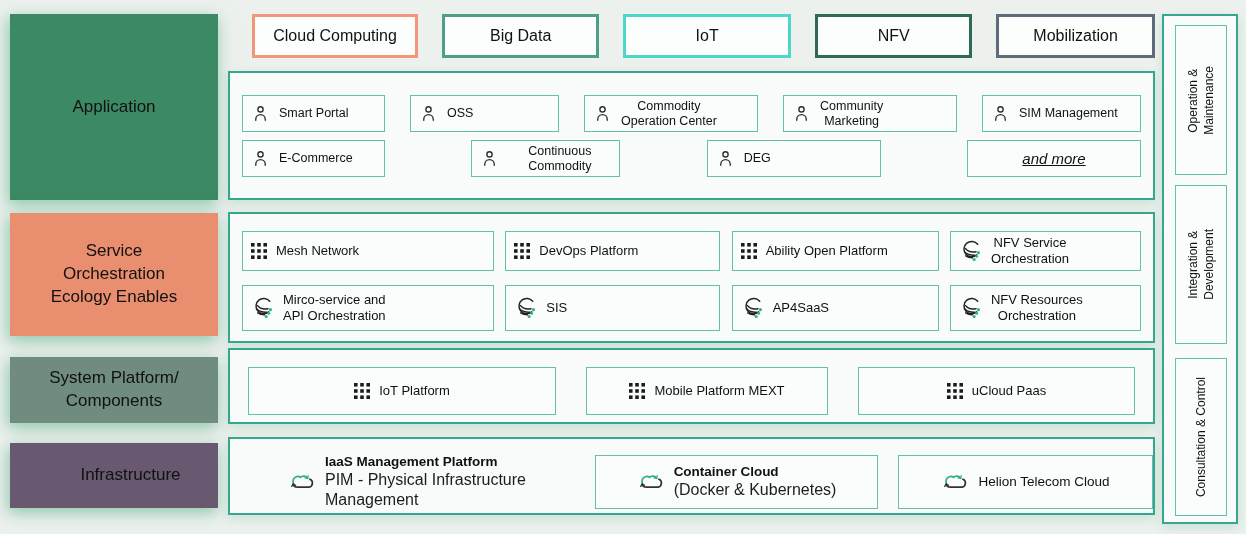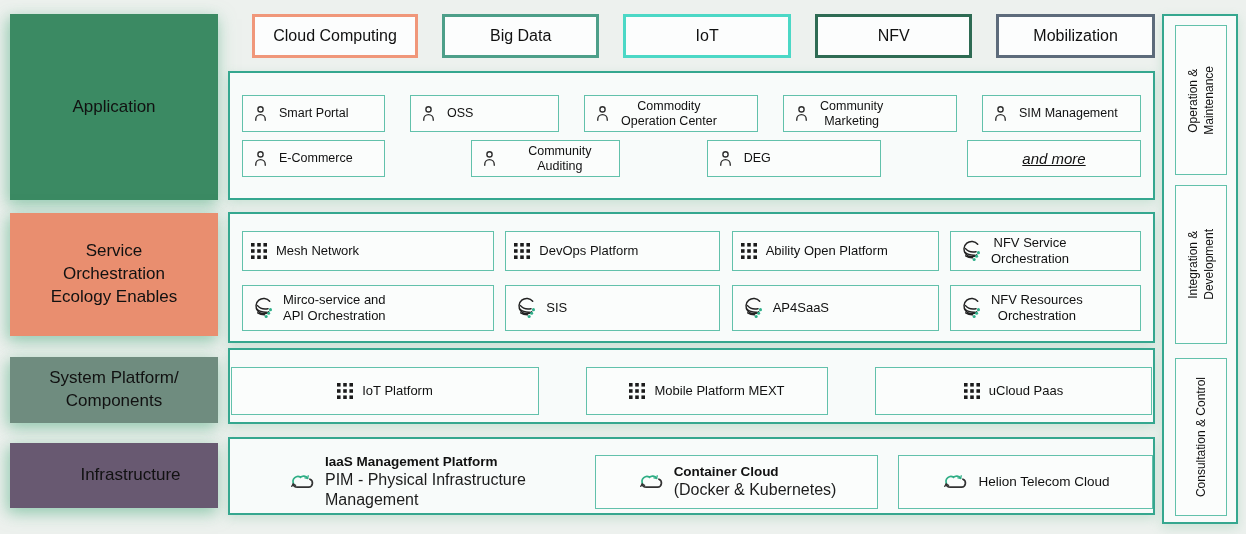--- a/index.html
+++ b/index.html
@@ -30,21 +30,21 @@
            box-shadow:0 4px 10px rgba(110,185,150,.28);}
   .box-application{top:71px;height:129px;}
   .box-service{top:212px;height:131px;}
   .box-system{top:348px;height:76px;}
   .box-infra{top:437px;height:78px;}
 
   .items{position:absolute;left:0;top:0;right:0;bottom:0;display:flex;flex-wrap:wrap;
          align-content:flex-start;box-sizing:border-box;border-radius:23px;}
   .box-application .items{padding:22px 12px 0;justify-content:space-between;row-gap:8px;}
   .box-service .items{padding:17px 12px 0;justify-content:space-between;row-gap:14px;}
-  .box-system .items{padding:17px 1px 0;justify-content:space-between;}
+  .box-system .items{padding:17px 18px 0;justify-content:space-between;}
   .box-infra .items{padding:16px 0 0 50px;column-gap:20px;justify-content:flex-start;}
 
   .item{display:flex;align-items:center;justify-content:flex-start;gap:9px;
         box-sizing:border-box;border:1.5px solid #62c1ab;background:#fbfdfc;padding:0 8px;}
   .box-application .item{height:37px;}
   .box-application .item:nth-child(5n+1){width:143px}
   .box-application .item:nth-child(5n+2){width:149px}
   .box-application .item:nth-child(5n+3){width:174px}
   .box-application .item:nth-child(5n+4){width:174px}
   .box-application .item:nth-child(5n+5){width:159px}
@@ -190,21 +190,21 @@
         </div>
         <div class="item">
           <span class="icon">
             <svg viewBox="0 0 24 24" width="19" height="19">
               <g fill="none" stroke="#2b2b2b" stroke-width="1.7" stroke-linecap="round">
                 <circle cx="12" cy="6.8" r="3.3"></circle>
                 <path d="M6 20.5 v-1 a6 6 0 0 1 12 0 v1"></path>
               </g>
             </svg>
           </span>
-          <span class="lbl">Community Auditing</span>
+          <span class="lbl">Continuous Commodity</span>
         </div>
         <div class="item">
           <span class="icon">
             <svg viewBox="0 0 24 24" width="19" height="19">
               <g fill="none" stroke="#2b2b2b" stroke-width="1.7" stroke-linecap="round">
                 <circle cx="12" cy="6.8" r="3.3"></circle>
                 <path d="M6 20.5 v-1 a6 6 0 0 1 12 0 v1"></path>
               </g>
             </svg>
           </span>

